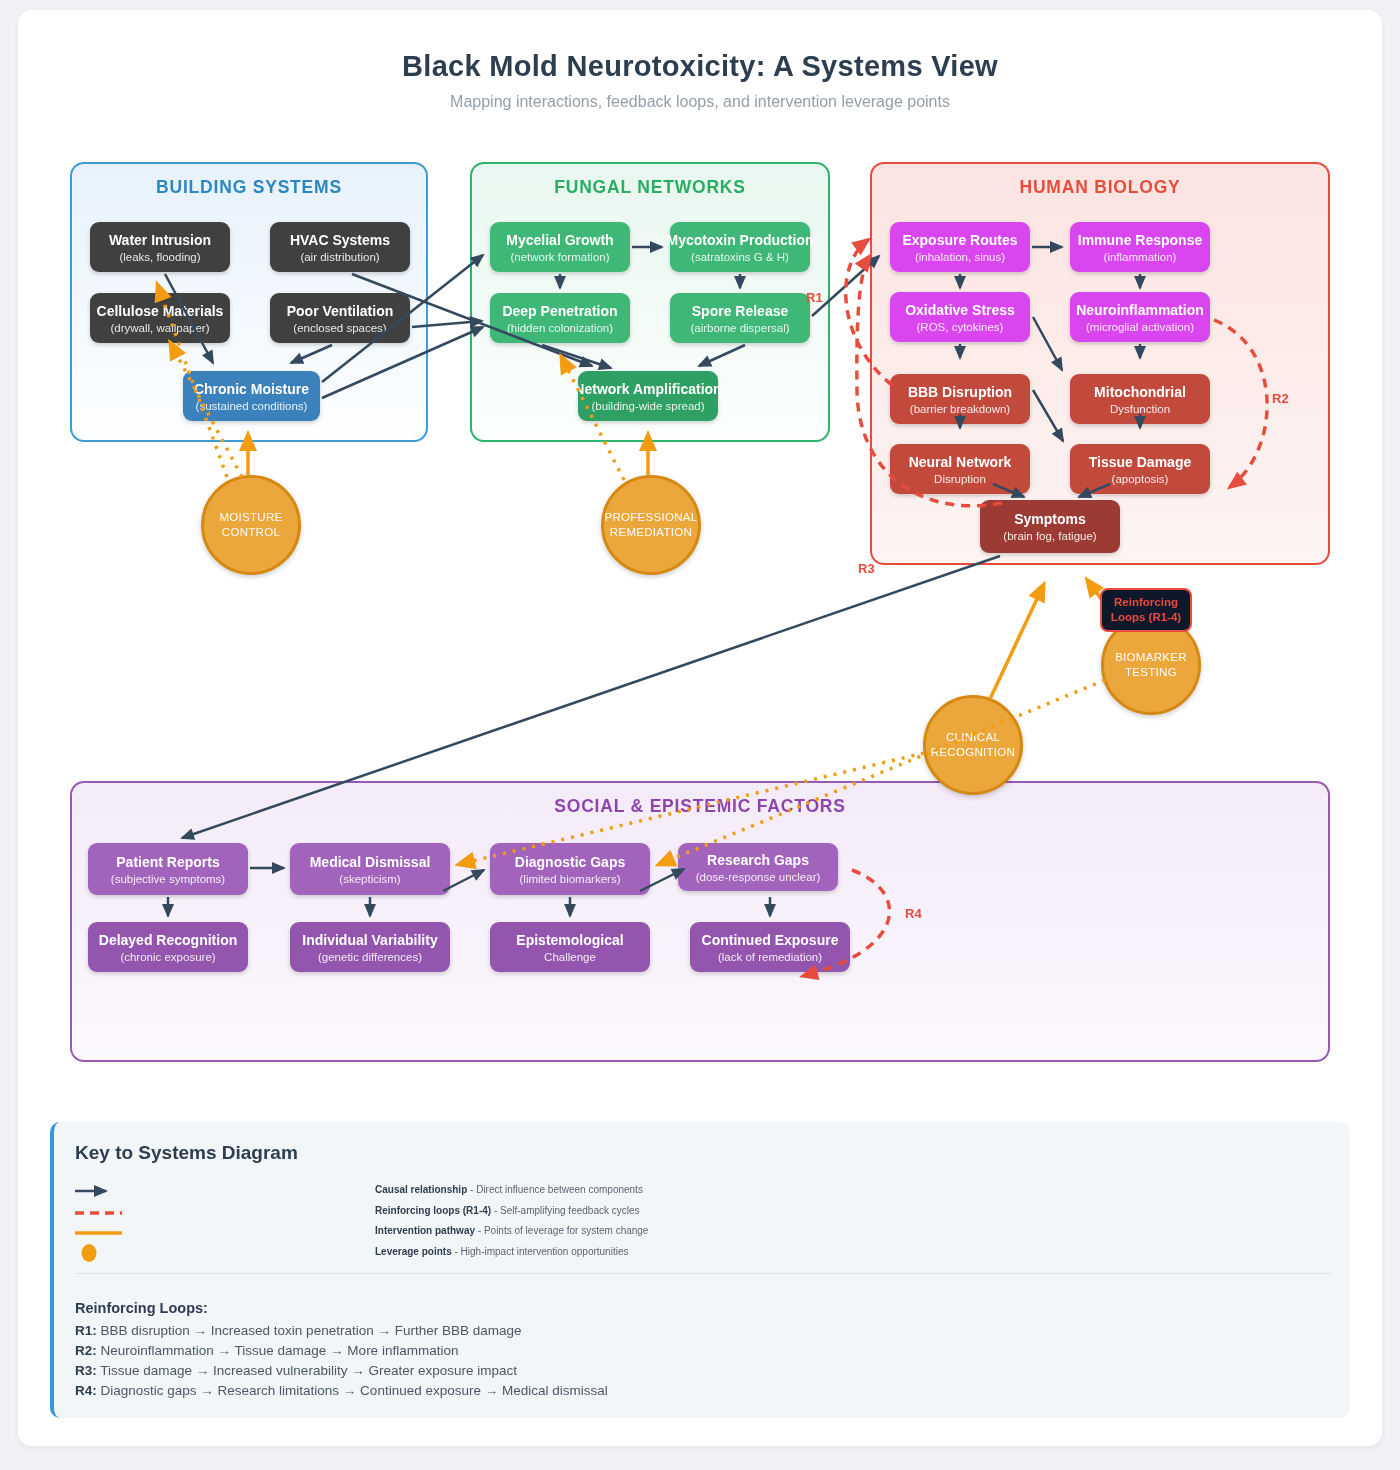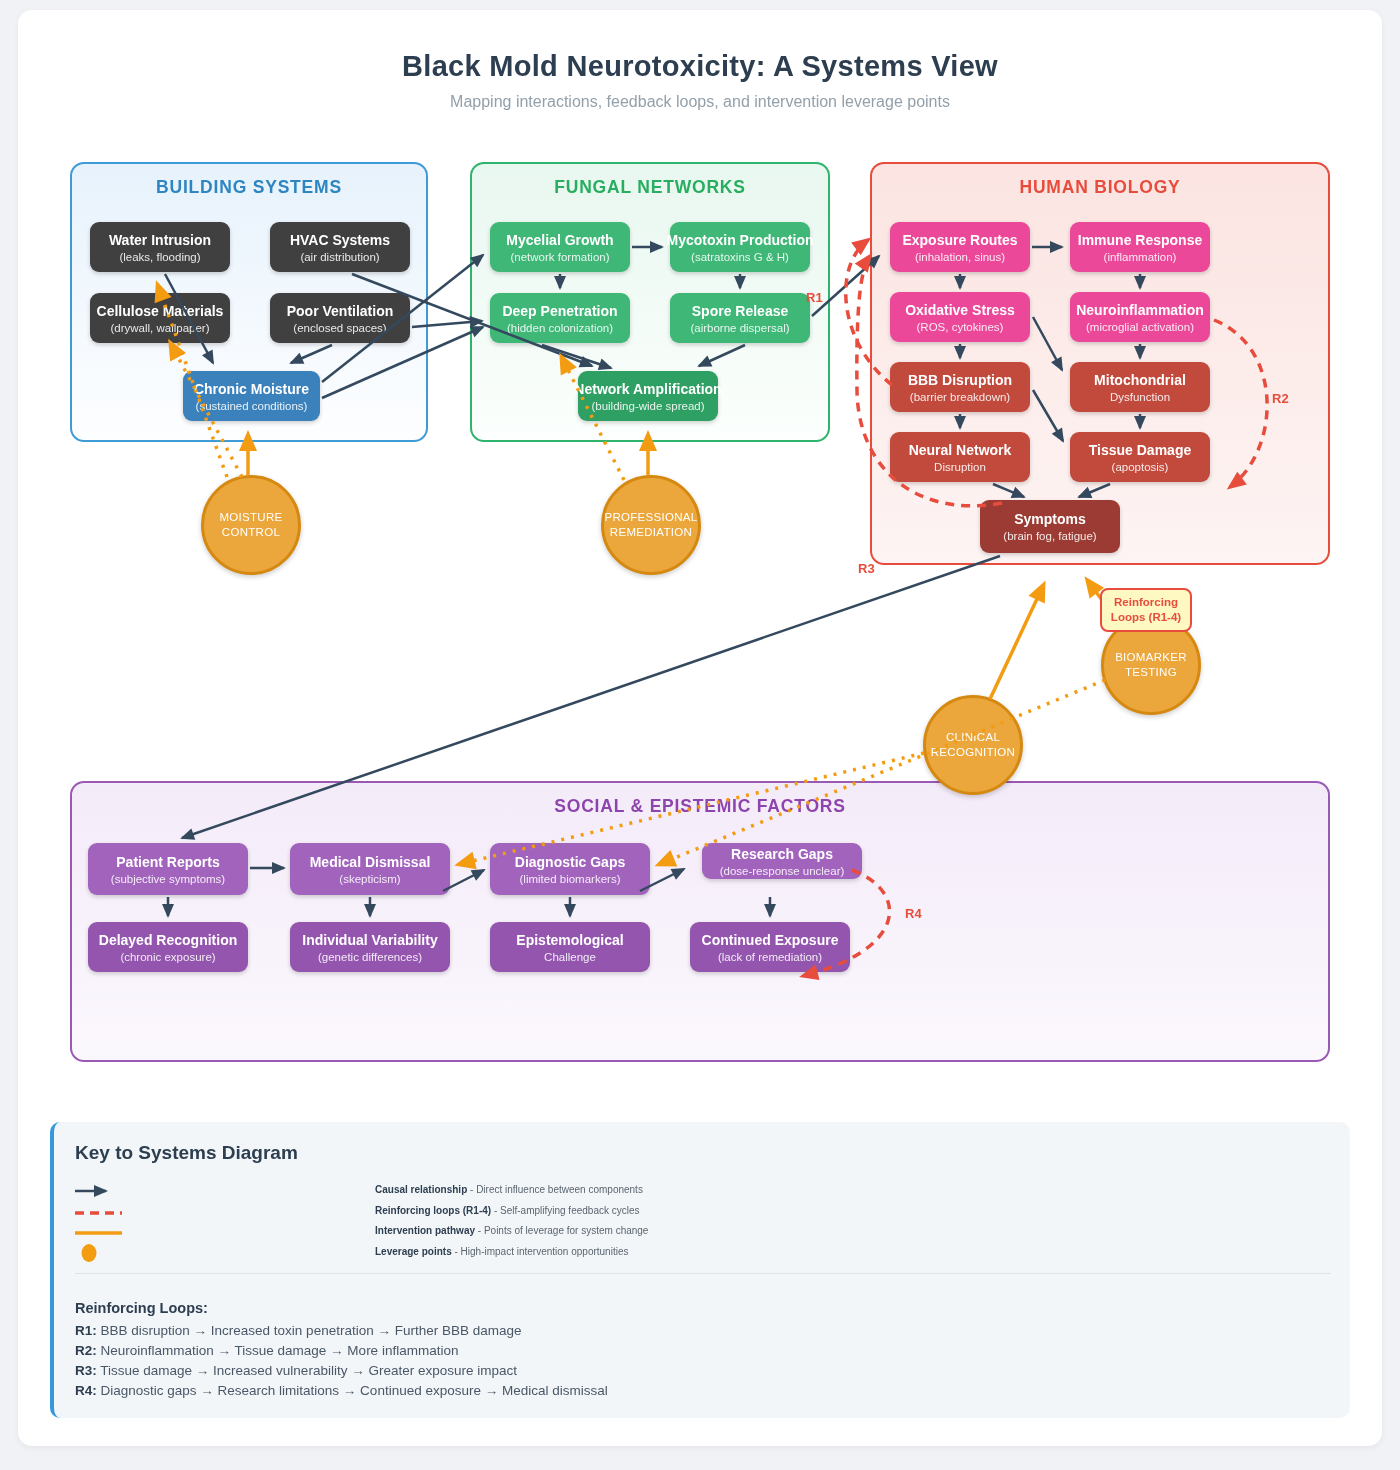--- a/index.html
+++ b/index.html
@@ -24,28 +24,28 @@
   .panel.human .panel-title{color:#E74C3C;}
   .panel.social{left:70px;top:781px;width:1260px;height:281px;border-color:#9B59B6;background:linear-gradient(180deg,#F4EBF9,#FBF8FD);}
   .panel.social .panel-title{color:#8E44AD;}
 
   .node{position:absolute;border-radius:9px;color:#fff;display:flex;flex-direction:column;align-items:center;
     justify-content:center;text-align:center;box-shadow:0 2px 4px rgba(0,0,0,.18);z-index:10;}
   .node .t{font-weight:bold;font-size:14px;white-space:nowrap;}
   .node .s{font-size:11.5px;color:rgba(255,255,255,.88);white-space:nowrap;margin-top:3px;}
   .blue{background:#404040;} .blue-d{background:#3B82BC;}
   .green{background:#3EB777;} .green-d{background:#2FA063;}
-  .salmon{background:#ec4899;} .red-d{background:#C24A3D;} .red-dd{background:#9C3B33;}
+  .salmon{background:#d946ef;} .red-d{background:#C24A3D;margin-top:12px;} .red-dd{background:#9C3B33;}
   .purple{background:#A263BD;} .purple-d{background:#9455AF;}
 
   .circle{position:absolute;width:94px;height:94px;border-radius:50%;background:#EBA63C;border:3px solid #D68910;
     display:flex;flex-direction:column;align-items:center;justify-content:center;color:#fff;font-weight:normal;
     font-size:11.5px;line-height:15px;letter-spacing:.3px;box-shadow:0 2px 5px rgba(0,0,0,.2);z-index:20;white-space:nowrap;}
 
-  .badge{position:absolute;left:1100px;top:588px;width:84px;background:#fef9c3;border:2px solid #E74C3C;border-radius:8px;
+  .badge{position:absolute;left:1100px;top:588px;width:84px;background:#0f172a;border:2px solid #E74C3C;border-radius:8px;
     color:#E74C3C;font-weight:bold;font-size:11.5px;line-height:15px;text-align:center;padding:5px 2px;z-index:60;}
   .loop-label{position:absolute;color:#E74C3C;font-weight:bold;font-size:13px;z-index:60;}
 
   .legend{position:absolute;left:50px;top:1122px;width:1300px;height:296px;background:#F3F6F9;border-radius:10px;
     border-left:4px solid #3498DB;box-sizing:border-box;}
   .legend-title{position:absolute;left:75px;top:1142px;font-size:19px;font-weight:bold;color:#2d3e50;}
   .legend-items{position:absolute;left:375px;top:1180px;font-size:10px;color:#5a6570;line-height:20.5px;}
   .legend-items b{color:#2d3e50;}
   .divider{position:absolute;left:75px;top:1273px;width:1256px;height:1px;background:#DDE3E9;}
   .loops-title{position:absolute;left:75px;top:1300px;font-size:14.5px;font-weight:bold;color:#2d3e50;}
@@ -159,21 +159,21 @@
   <div class="s">(subjective symptoms)</div>
 </div>
 <div class="node purple" style="left:290px;top:843px;width:160px;height:52px">
   <div class="t">Medical Dismissal</div>
   <div class="s">(skepticism)</div>
 </div>
 <div class="node purple" style="left:490px;top:843px;width:160px;height:52px">
   <div class="t">Diagnostic Gaps</div>
   <div class="s">(limited biomarkers)</div>
 </div>
-<div class="node purple" style="left:702px;top:843px;width:160px;height:36px">
+<div class="node purple" style="left:678px;top:843px;width:160px;height:48px">
   <div class="t">Research Gaps</div>
   <div class="s">(dose-response unclear)</div>
 </div>
 <div class="node purple-d" style="left:88px;top:922px;width:160px;height:50px">
   <div class="t">Delayed Recognition</div>
   <div class="s">(chronic exposure)</div>
 </div>
 <div class="node purple-d" style="left:290px;top:922px;width:160px;height:50px">
   <div class="t">Individual Variability</div>
   <div class="s">(genetic differences)</div>

